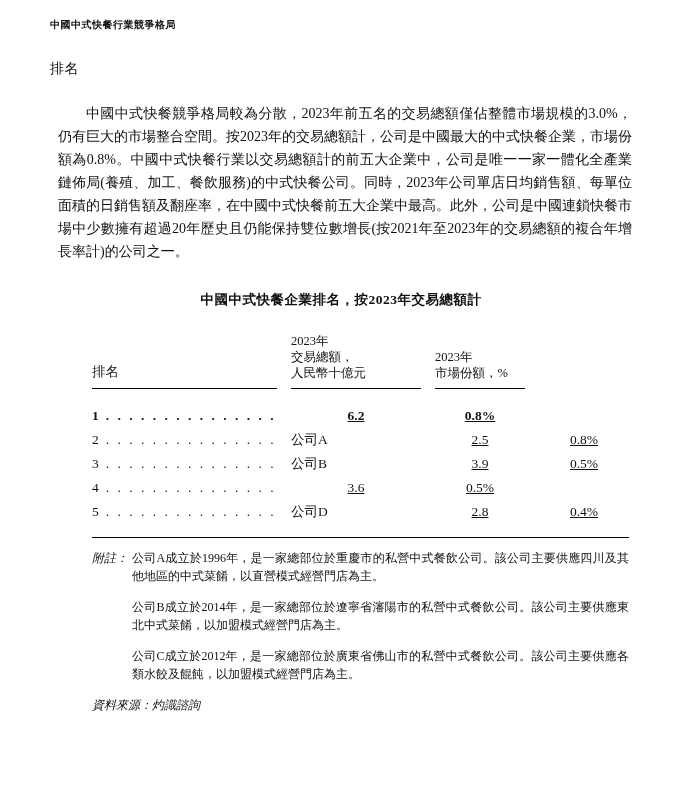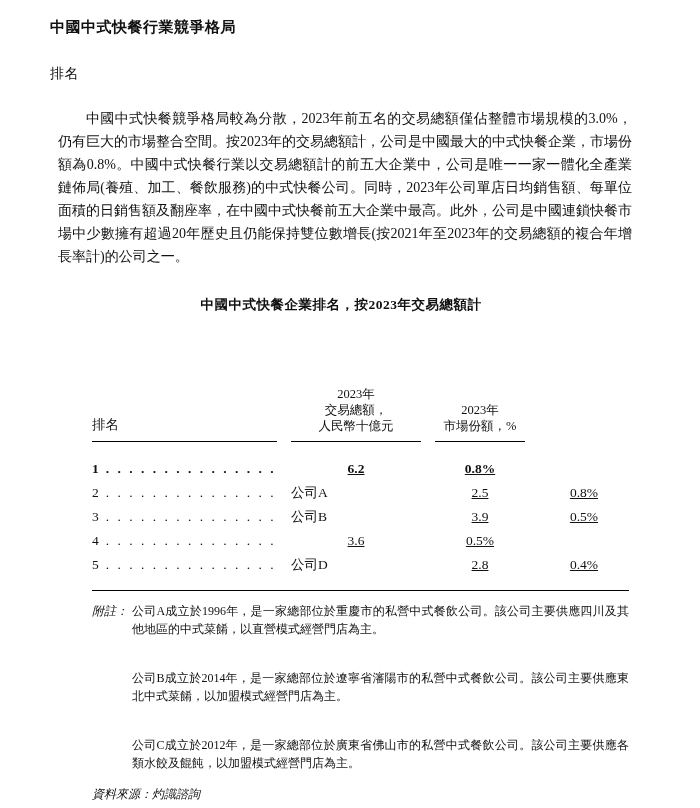--- a/index.html
+++ b/index.html
@@ -4,21 +4,21 @@
 <style>
   * { margin:0; padding:0; box-sizing:border-box; }
   html, body { background:#ffffff; }
   body {
     width:700px; height:808px; overflow:hidden;
     color:#111111;
     font-family:"Liberation Serif","DejaVu Serif",serif;
   }
   .page { padding:18px 68px 0 50px; }
 
-  .doc-title { font-size:15px; font-weight:bold; letter-spacing:0.5px; }
+  .doc-title { font-size:10px; font-weight:bold; letter-spacing:0.5px; }
 
   .section-heading { margin-top:28px; font-size:14px; letter-spacing:0.5px; }
 
   .body-paragraph {
     margin-top:24px; padding-left:8px;
     font-size:14px; line-height:23px;
     text-align:justify; text-indent:2em;
   }
 
   .table-title { margin-top:28px; text-align:center; font-size:13.5px; font-weight:bold; letter-spacing:0.5px; }
@@ -26,36 +26,36 @@
   .rank-table { margin-left:42px; width:537px; margin-top:24px; font-size:13.5px; }
 
   .t-head, .t-row {
     display:grid;
     grid-template-columns:185px 130px 90px 90px;
     column-gap:14px;
   }
   .t-head { align-items:end; }
   .t-head > div { border-bottom:1px solid #000; padding-bottom:7px; }
   .th-text { font-size:13.5px; }
-  .th-num { text-align:center; white-space:pre-line; font-size:12.5px; line-height:16px;margin-top:48px; }
+  .th-num { text-align:left; white-space:pre-line; font-size:12.5px; line-height:16px; }
 
   .t-row { line-height:24px; align-items:baseline; }
   .t-row.first-row { margin-top:15px; font-weight:bold; }
   .cell-rank { display:flex; overflow:hidden; white-space:nowrap; }
   .cell-rank .dots { flex:1; overflow:hidden; letter-spacing:2.5px; margin-left:7px; }
   .cell-company { text-align:left; }
   .cell-num { text-align:center;text-decoration:underline; }
 
   .table-bottom-rule { border-bottom:1px solid #000; padding-top:13px; }
 
   .notes { margin-left:42px; width:537px; margin-top:12px; font-size:12px; line-height:17.5px; text-align:justify; }
   .note-row { display:flex; }
   .note-label { font-style:italic; width:40px; flex:none; }
   .note-first-text { flex:1; }
-  .note-item { margin-left:40px; margin-top:32px; }
+  .note-item { margin-left:40px; margin-top:14px; }
 
   .source-note { margin-left:42px; margin-top:14px; font-size:12px; font-style:italic; }
 </style>
 </head>
 <body>
 
 <div class="page">
 
   <div class="doc-title">中國中式快餐行業競爭格局</div>
 

